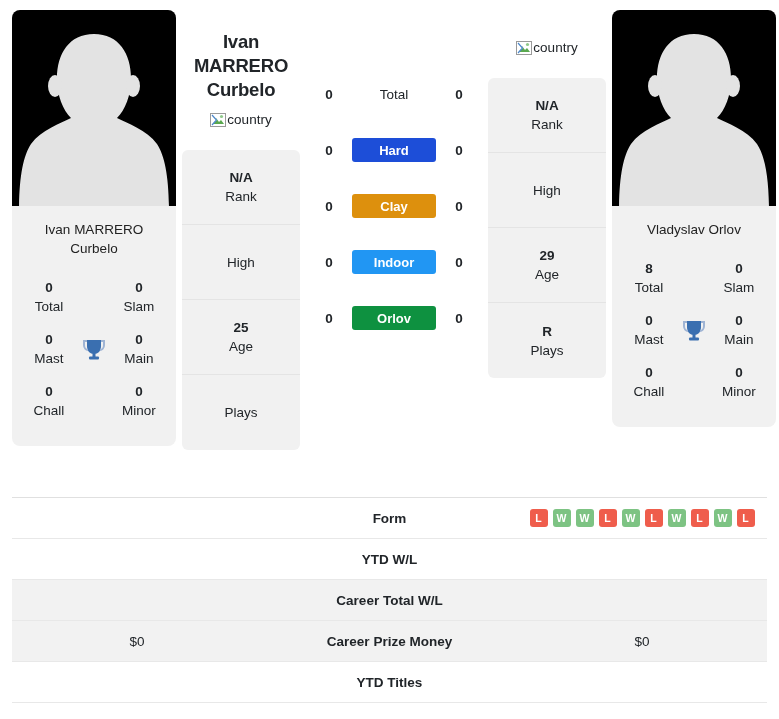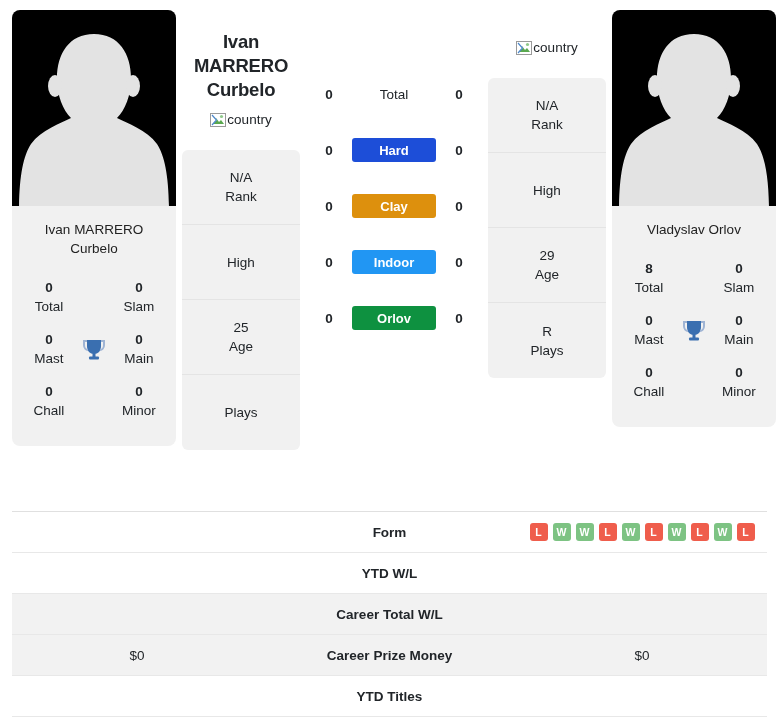--- a/index.html
+++ b/index.html
@@ -129,21 +129,21 @@
     display: flex;
     flex-direction: column;
     align-items: center;
     justify-content: center;
     border-bottom: 1px solid #e4e4e4;
     text-align: center;
   }
   .info-cell:last-child { border-bottom: none; }
   .info-val {
     font-size: 13.5px;
-    font-weight: normal;
+    font-weight: bold;
     line-height: 19px;
     color: #212529;
     min-height: 0;
   }
   .info-lbl {
     font-size: 13.5px;
     line-height: 19px;
     color: #212529;
   }
 
@@ -182,21 +182,21 @@
   .surf-pill.plain {
     background: transparent;
     color: #212529;
     font-weight: normal;
     font-size: 13.5px;
   }
 
   
   .table {
     width: 755px;
-    margin: 16px 12px;
+    margin: 2px 12px;
     border-top: 1px solid #e0e0e0;
   }
   .trow {
     display: flex;
     align-items: center;
     height: 41px;
     border-bottom: 1px solid #e8e8e8;
   }
   .trow.striped { background: #f2f2f2; }
   .tcell-l, .tcell-r {

